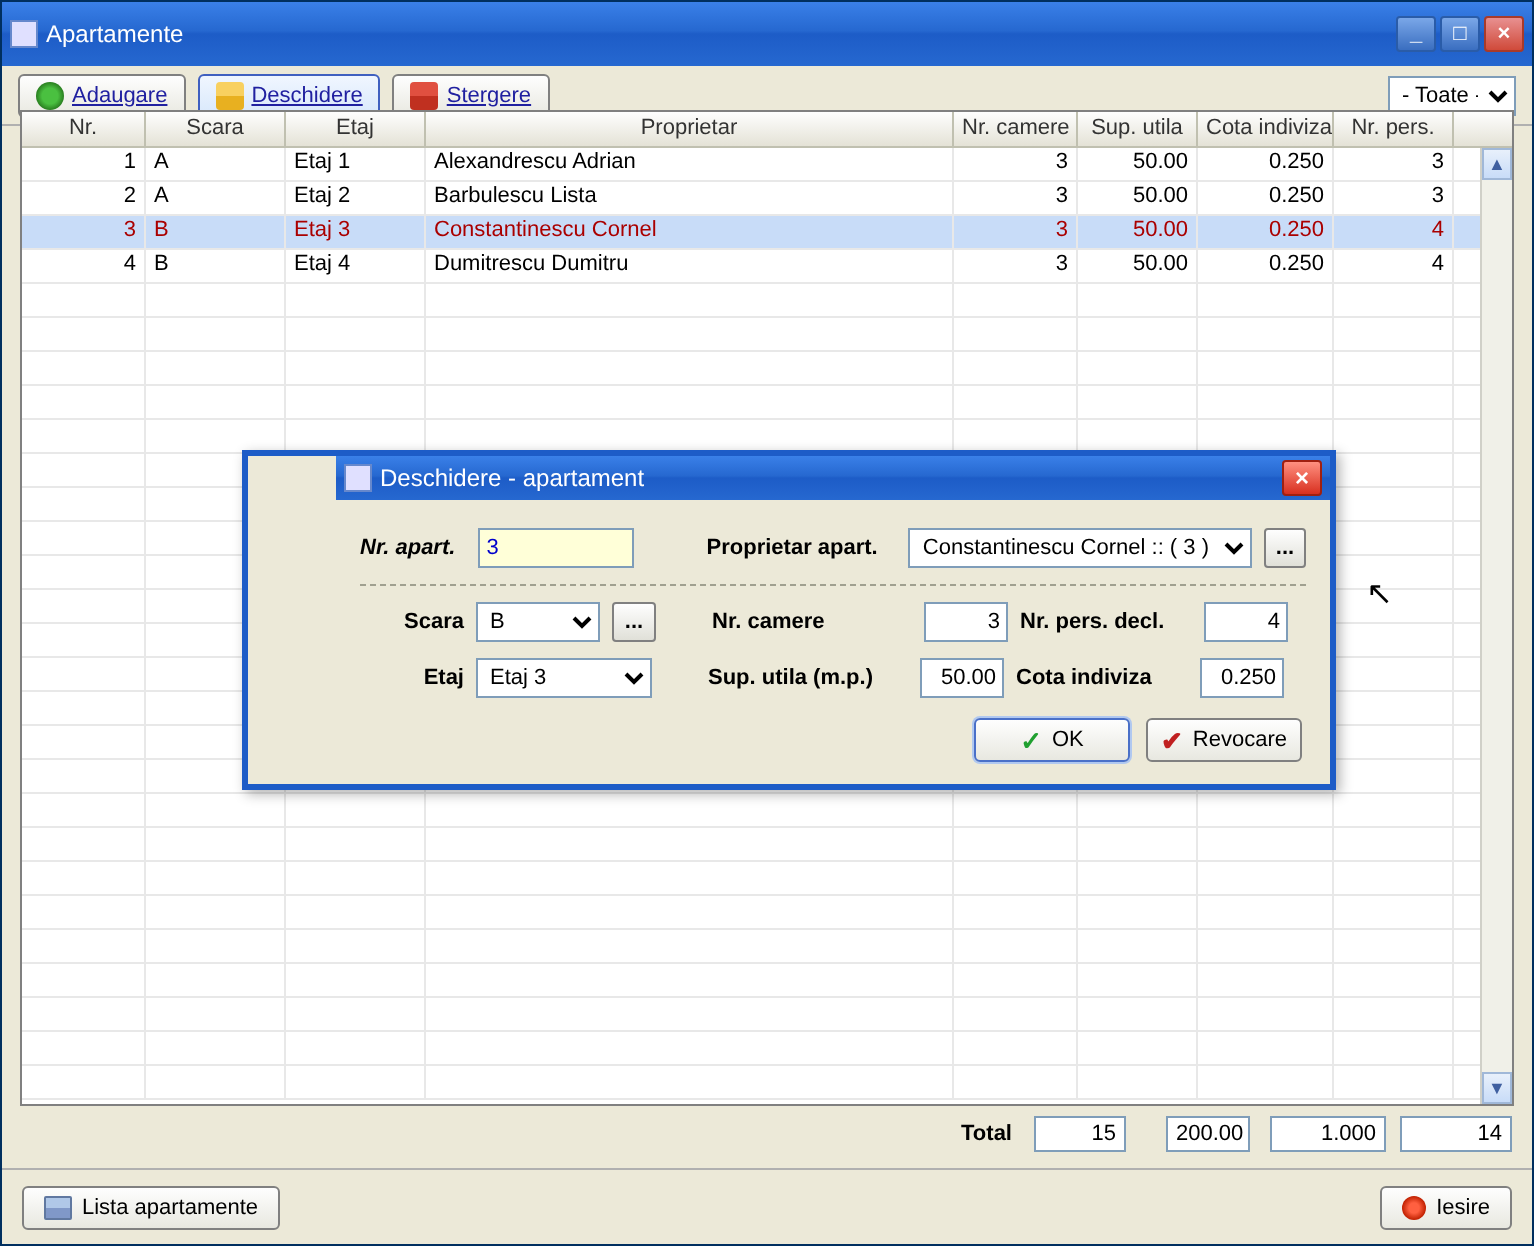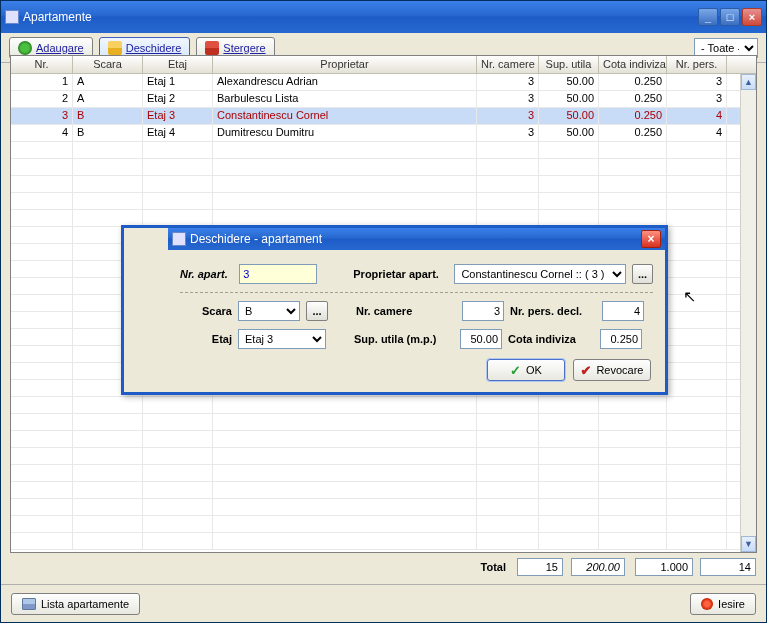--- a/index.html
+++ b/index.html
@@ -40,21 +40,21 @@
 .col-cota { width: 68px; }
 .col-pers { width: 60px; }
 .grid-scrollbar { position: absolute; right: 0; top: 18px; bottom: 0; width: 16px; background: #f0f0e8; border-left: 1px solid #d0d0c8; }
 .scroll-arrow { height: 16px; background: linear-gradient(to bottom, #e8f0fb, #c8dcf8); border: 1px solid #a0b8d8; display: flex; align-items: center; justify-content: center; font-size: 9px; color: #4060a0; }
 .scroll-arrow.down { position: absolute; bottom: 0; left: 0; right: 0; }
 
 .totals-row { position: absolute; left: 9px; right: 8px; bottom: 44px; height: 22px; display: flex; align-items: center; }
 .total-label { position: absolute; right: 252px; font-weight: bold; font-size: 11px; }
 .total-box { height: 18px; border: 1px solid #7f9db9; background: #fff; text-align: right; padding: 2px 4px; font-size: 11px; position: absolute; }
 .tb1 { right: 195px; width: 46px; }
-.tb2 { right: 133px; width: 54px; font-style: italic; }
+.tb2 { right: 133px; width: 42px; }
 .tb3 { right: 65px; width: 58px; }
 .tb4 { right: 2px; width: 56px; }
 
 .bottom-bar { position: absolute; left: 0; right: 0; bottom: 0; height: 38px; border-top: 1px solid #b0b0b0; display: flex; align-items: center; padding: 0 10px; }
 .bb-btn { height: 22px; background: linear-gradient(to bottom, #fefefe, #e8e8e0); border: 1px solid #808080; border-radius: 3px; display: flex; align-items: center; padding: 0 10px; cursor: pointer; gap: 5px; font-size: 11px; }
 .ico-print { width: 14px; height: 12px; background: linear-gradient(to bottom, #b0c8e8 50%, #8098c8 50%); border: 1px solid #6078a0; border-radius: 1px; display: inline-block; }
 .ico-exit { width: 12px; height: 12px; background: radial-gradient(circle, #ff6040 30%, #c02000 70%); border-radius: 50%; display: inline-block; }
 
 
 .dialog { position: absolute; left: 120px; top: 224px; width: 547px; height: 170px; background: #ece9d8; border: 3px solid #1d5cc7; box-shadow: 2px 2px 6px rgba(0,0,0,0.3); padding-left: 44px; }

